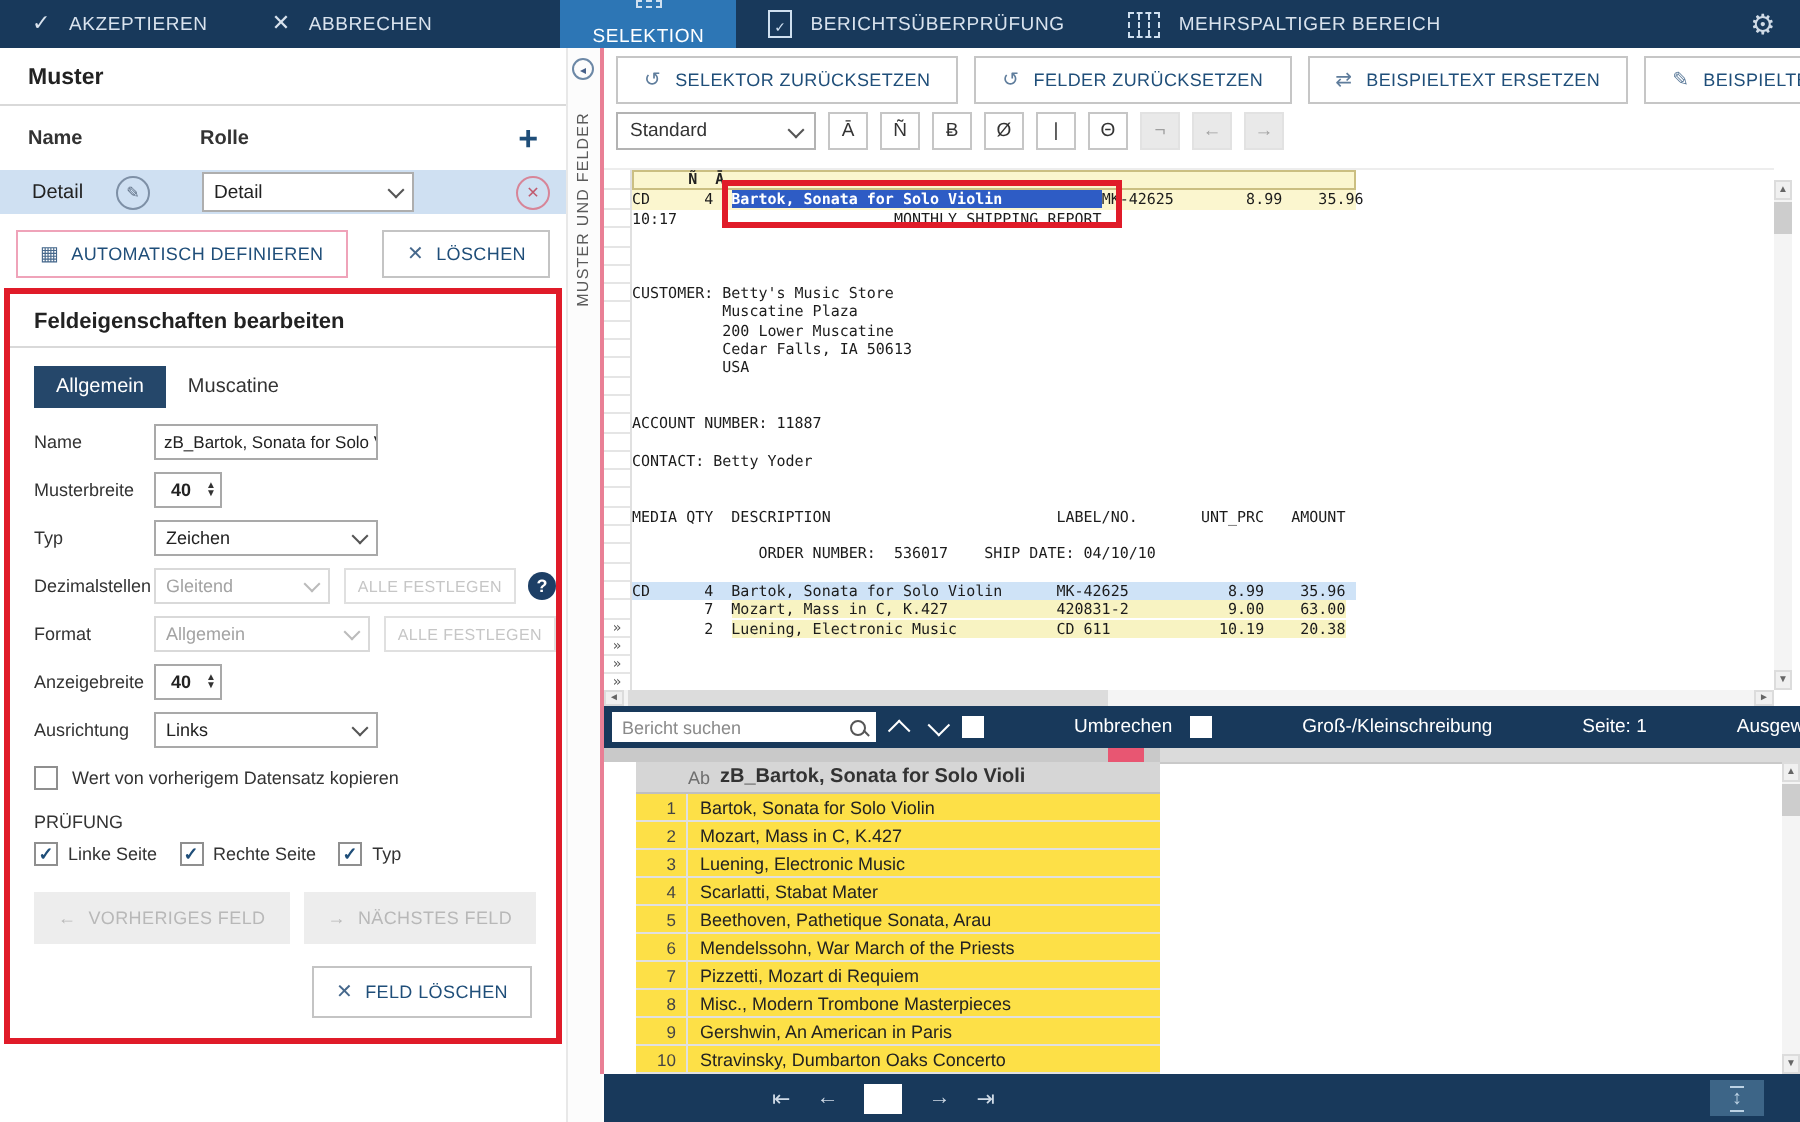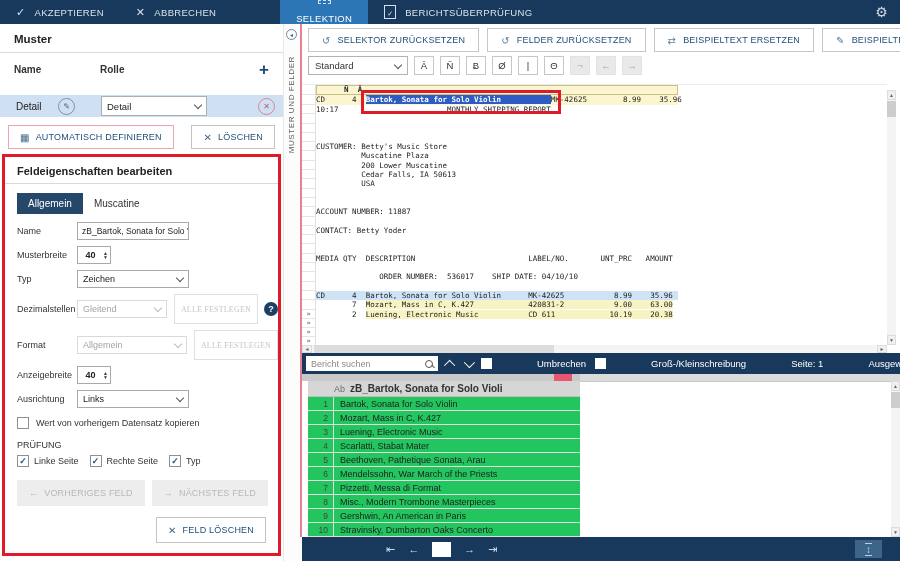--- a/index.html
+++ b/index.html
@@ -19,21 +19,21 @@
   .icon-col:before{left:4px;} .icon-col:after{left:9px;}
   .tb-gear{margin-left:auto;padding:0 12px;font-size:14px;color:#cfdae6;}
 
   
   .left{position:absolute;top:24px;left:0;width:283px;bottom:0;background:#fff;}
   .sec-title{font-size:11.5px;font-weight:bold;color:#222;margin:9px 14px 7px;}
   .hr{border-top:1px solid #d9d9d9;}
   .mhead{display:flex;align-items:center;margin:8px 14px 4px 14px;font-size:10px;font-weight:bold;color:#333;}
   .mhead .n{width:86px;}
   .plus{margin-left:auto;color:#1f4e79;font-size:17px;font-weight:bold;line-height:1;}
-  .mrow{height:22px;background:#cfe0f2;display:flex;align-items:center;padding:0 8px 0 16px;margin-top:17px;}
+  .mrow{height:22px;background:#cfe0f2;display:flex;align-items:center;padding:0 8px 0 16px;margin-top:7px;}
   .mrow .nm{font-size:10px;color:#222;width:42px;}
   .circ{width:15px;height:15px;border-radius:50%;border:1px solid #7e90a6;color:#5a6b80;
         display:flex;align-items:center;justify-content:center;font-size:8px;background:transparent;flex:none;}
   .circ.del{border-color:#d78598;color:#c05a6e;margin-left:auto;}
   .msel{margin-left:26px;width:94px;height:18px;background:#fff;border:1px solid #aeaeae;
         display:flex;align-items:center;justify-content:space-between;padding:0 5px;font-size:9.5px;color:#222;}
   .chev{width:5px;height:5px;border-right:1px solid #555;border-bottom:1px solid #555;transform:rotate(45deg);margin-top:-2px;flex:none;}
   .mbtns{display:flex;margin:8px 8px 5px 8px;}
   .btn{height:22px;display:inline-flex;align-items:center;justify-content:center;gap:6px;background:#fff;
        border:1px solid #c4c4c4;color:#1f4e79;font-size:9px;letter-spacing:.2px;padding:0 11px;white-space:nowrap;}
@@ -51,22 +51,22 @@
   .frow .lbl{width:60px;flex:none;white-space:nowrap;font-size:9px;}
   .inp{width:112px;height:18px;border:1px solid #a9a9a9;font-size:8.5px;color:#222;display:flex;
        align-items:center;padding:0 4px;white-space:nowrap;overflow:hidden;background:#fff;box-sizing:border-box;}
   .sel{width:112px;height:18px;border:1px solid #a9a9a9;font-size:9px;color:#222;display:flex;align-items:center;
        justify-content:space-between;padding:0 5px;background:#fff;box-sizing:border-box;}
   .sel.dis{border-color:#d9d9d9;color:#a3a3a3;}
   .sel.dis .chev{border-color:#bbb;}
   .spin{width:34px;height:18px;border:1px solid #a9a9a9;display:flex;align-items:center;box-sizing:border-box;background:#fff;}
   .spin .v{flex:1;text-align:center;font-size:9px;color:#222;font-weight:bold;}
   .spin .arr{display:flex;flex-direction:column;font-size:5px;color:#333;line-height:4.5px;padding-right:2px;}
-  .setall{margin-left:7px;height:30px;border:1px solid #e0e0e0;color:#c6c6c6;font-size:8px;display:flex;
-          align-items:center;padding:0 6px;letter-spacing:.2px;background:#fff;box-sizing:border-box;white-space:nowrap;font-family:Liberation Serif, serif;}
+  .setall{margin-left:7px;height:18px;border:1px solid #e0e0e0;color:#c6c6c6;font-size:8px;display:flex;
+          align-items:center;padding:0 6px;letter-spacing:.2px;background:#fff;box-sizing:border-box;white-space:nowrap;}
   .help{width:14px;height:14px;border-radius:50%;background:#1d3f66;color:#fff;font-size:9px;font-weight:bold;
         display:flex;align-items:center;justify-content:center;margin-left:6px;flex:none;}
   .cbrow{display:flex;align-items:center;gap:7px;margin:9px 0 2px 12px;font-size:9px;color:#333;}
   .cb{width:12px;height:12px;border:1px solid #8f8f8f;background:#fff;display:flex;align-items:center;
       justify-content:center;font-size:9px;color:#1f4e79;font-weight:bold;flex:none;box-sizing:border-box;}
   .pruef{margin:11px 0 5px 12px;font-size:9px;color:#333;}
   .checks{display:flex;gap:11px;margin-left:12px;font-size:9px;color:#333;}
   .checks .ci{display:flex;align-items:center;gap:5px;}
   .navbtns{display:flex;gap:7px;margin:13px 12px 0 12px;}
   .btn.gray{background:#ededed;border:1px solid #ededed;color:#b8b8b8;flex:1;height:24px;}
@@ -133,21 +133,21 @@
   .scb{width:11px;height:11px;background:#fff;flex:none;}
   .slbl{white-space:nowrap;margin-left:36px;}
   .slider{width:60px;height:2px;background:#fff;position:relative;margin-left:auto;margin-right:4px;flex:none;}
 
   
   .scrollstrip{position:absolute;left:0;top:350px;right:0;height:7px;background:#c9c9c9;}
   .pinkseg{position:absolute;left:252px;top:0;width:18px;height:7px;background:#e85672;}
   .lightseg{position:absolute;left:278px;top:0;right:0;height:7px;background:#dbdbdb;}
 
   
-  .results{position:absolute;left:6px;top:357px;width:300px;height:156px;border-right:1px solid #cccccc;background:#22c55e;box-sizing:border-box;}
+  .results{position:absolute;left:16px;top:357px;width:300px;height:156px;border-right:1px solid #cccccc;background:#fde047;box-sizing:border-box;}
   .thead{height:16px;background:#d6d6d6;display:flex;align-items:center;border-bottom:1px solid #bfbfbf;box-sizing:border-box;}
   .thead .typ{color:#6f6f6f;font-size:9px;margin-left:26px;margin-right:5px;}
   .thead .ttl{font-weight:bold;color:#333;font-size:10px;white-space:nowrap;}
   .trow{height:14px;display:flex;align-items:stretch;border-bottom:1px solid #e0e0e0;box-sizing:border-box;}
   .trow .num{width:20px;flex:none;display:flex;align-items:center;justify-content:flex-end;padding-right:5px;
              color:#444;font-size:8.5px;border-right:1px solid #e0e0e0;}
   .trow .txt{display:flex;align-items:center;padding-left:6px;color:#222;font-size:9px;white-space:nowrap;overflow:hidden;}
   .preview{position:absolute;left:278px;top:357px;right:9px;height:156px;background:#fff;border-top:1px solid #c9c9c9;}
   .pscroll{position:absolute;right:0;top:357px;width:9px;height:156px;background:#f4f4f4;}
 
@@ -171,20 +171,24 @@
     <span class="tbi">✕</span>
     <span>ABBRECHEN</span>
   </div>
   <div class="tb-tab active" style="margin-left:48px;flex-direction:column;">
     <span class="icon-sel"></span>
     <span>SELEKTION</span>
   </div>
   <div class="tb-tab">
     <span class="icon-doc">✓</span>
     <span>BERICHTSÜBERPRÜFUNG</span>
+  </div>
+  <div class="tb-tab">
+    <span class="icon-col"></span>
+    <span>MEHRSPALTIGER BEREICH</span>
   </div>
   <div class="tb-gear">
     <span>⚙</span>
   </div>
 </div>
 
 <div class="left">
   <div class="sec-title">Muster</div>
   <div class="hr"></div>
   <div class="mhead">
@@ -487,21 +491,21 @@
         <div class="trow">
           <span class="num">5</span>
           <span class="txt">Beethoven, Pathetique Sonata, Arau</span>
         </div>
         <div class="trow">
           <span class="num">6</span>
           <span class="txt">Mendelssohn, War March of the Priests</span>
         </div>
         <div class="trow">
           <span class="num">7</span>
-          <span class="txt">Pizzetti, Messa di Format</span>
+          <span class="txt">Pizzetti, Mozart di Requiem</span>
         </div>
         <div class="trow">
           <span class="num">8</span>
           <span class="txt">Misc., Modern Trombone Masterpieces</span>
         </div>
         <div class="trow">
           <span class="num">9</span>
           <span class="txt">Gershwin, An American in Paris</span>
         </div>
         <div class="trow">

